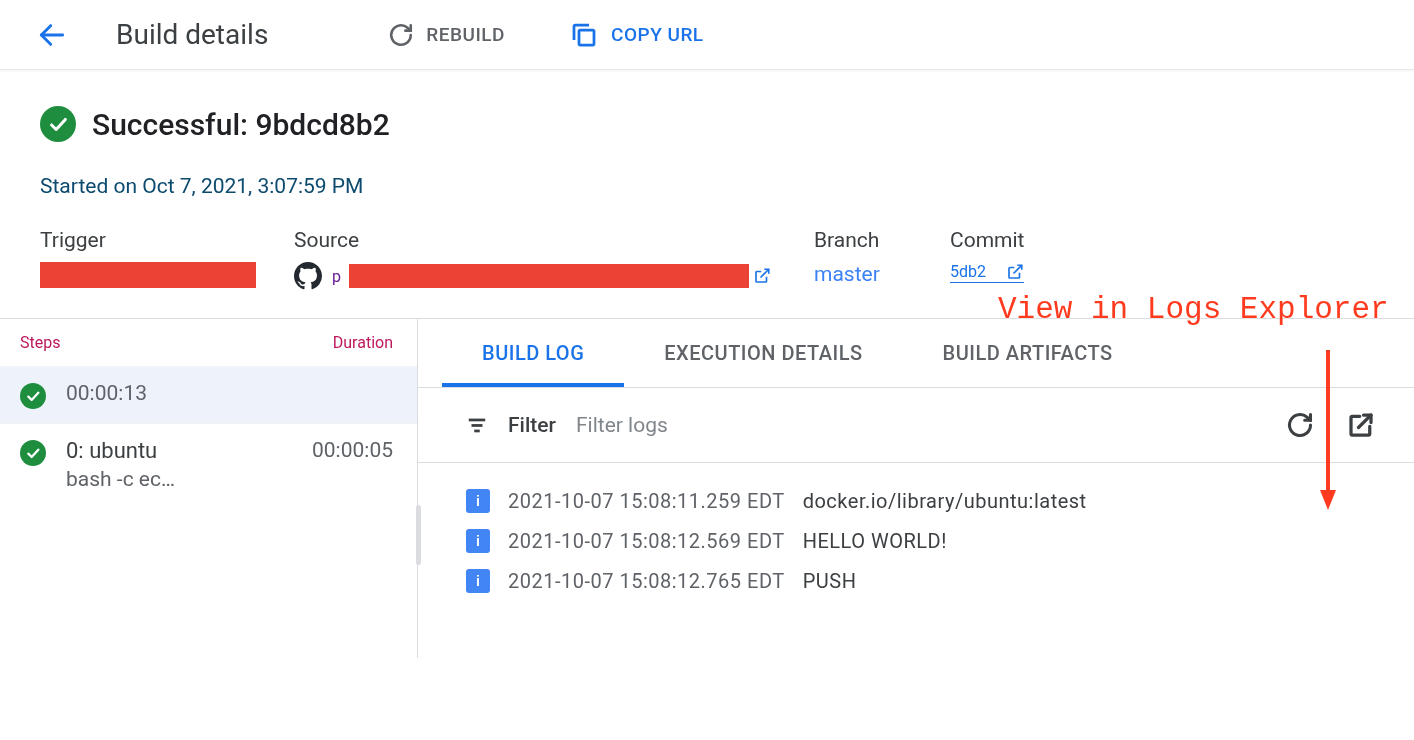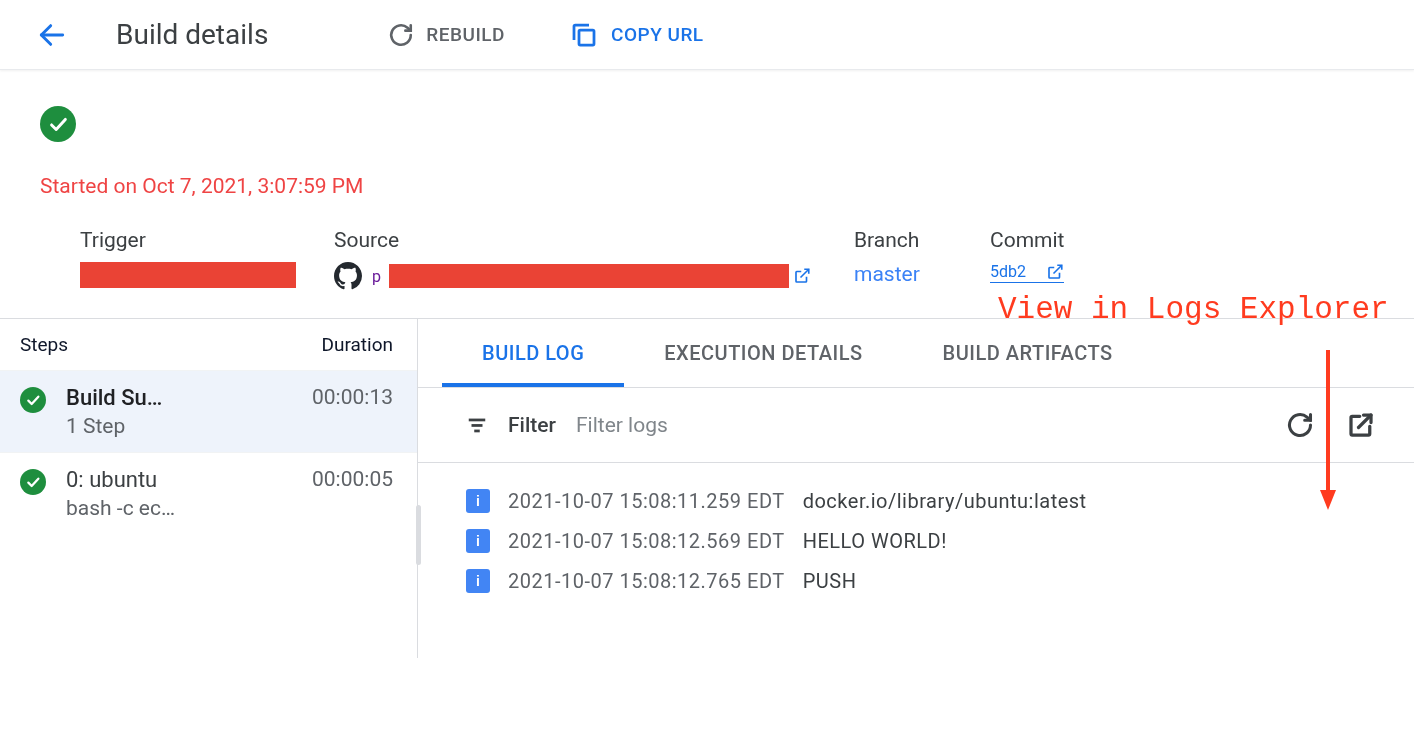--- a/index.html
+++ b/index.html
@@ -12,42 +12,42 @@
   .toolbar-btn { display: flex; align-items: center; gap: 12px; color: #5f6368; font-size: 19px; font-weight: 500; letter-spacing: .5px; cursor: pointer; margin-right: 64px; }
   .toolbar-btn.blue { color: #1a73e8; }
   .toolbar-btn svg { flex-shrink: 0; }
 
   
   .details { padding: 36px 40px 28px 40px; }
   .status-row { display: flex; align-items: center; gap: 16px; margin-bottom: 14px; }
   .status-circle { width: 36px; height: 36px; border-radius: 50%; background: #1e8e3e; display: flex; align-items: center; justify-content: center; }
   .status-circle svg { width: 22px; height: 22px; }
   .status-text { font-size: 30px; font-weight: 500; color: #202124; }
-  .started-on { font-size: 21px; color: #ef4444; margin-bottom: 30px; margin-top: 32px; }
+  .started-on { font-size: 21px; color: #0c4a6e; margin-bottom: 30px; margin-top: 32px; }
   .meta-row { display: flex; gap: 0; }
   .meta-col { display: flex; flex-direction: column; gap: 10px; }
-  .meta-col.trigger { width: 254px; margin-left: 40px; }
+  .meta-col.trigger { width: 254px; }
   .meta-col.source { width: 520px; }
   .meta-col.branch { width: 136px; }
   .meta-label { font-size: 21px; color: #3c4043; font-weight: 400; }
   .meta-value { font-size: 21px; color: #3b82f6; }
   .redact { background: #ea4335; height: 26px; }
   .redact.t { width: 216px; }
   .source-val { display: flex; align-items: center; gap: 10px; }
   .gh-icon { width: 28px; height: 28px; }
   .source-link { color: #6a1b9a; display: flex; align-items: center; gap: 4px; }
   .source-p { margin-right: 4px;}
   .redact.s { width: 400px; height: 24px; }
   .ext-link { color: #1a73e8; }
   .commit-link { color: #1a73e8; border-bottom: 1px solid #1a73e8; padding-bottom: 1px; display: inline-flex; align-items: center; gap: 20px; }
 
   
   .split { display: flex; border-top: 1px solid #dadce0; height: calc(100% - 400px); }
   .steps-panel { width: 418px; border-right: 1px solid #dadce0; position: relative; }
-  .steps-header { display: flex; justify-content: space-between; padding: 14px 24px 14px 20px; font-size: 19px; color: #0f172a; }
+  .steps-header { display: flex; justify-content: space-between; padding: 14px 24px 14px 20px; font-size: 16px; color: #be185d; }
   .step-row { display: flex; align-items: flex-start; padding: 14px 24px 14px 20px; gap: 20px; border-top: 1px solid #f1f3f4; cursor: pointer; }
   .step-row.selected { background: #eef3fb; }
   .step-check { width: 26px; height: 26px; border-radius: 50%; background: #1e8e3e; display: flex; align-items: center; justify-content: center; flex-shrink: 0; margin-top: 2px; }
   .step-check svg { width: 16px; height: 16px; }
   .step-text { flex: 1; overflow: hidden; }
   .step-title { font-size: 22px; font-weight: 500; color: #202124; white-space: nowrap; overflow: hidden; text-overflow: ellipsis; }
   .step-sub { font-size: 21px; color: #5f6368; white-space: nowrap; overflow: hidden; text-overflow: ellipsis; margin-top: 4px; }
   .step-dur { font-size: 21px; color: #5f6368; flex-shrink: 0; }
   .step-row.sub .step-title { font-weight: 400; color: #3c4043; }
   .steps-handle { position: absolute; right: -4px; top: 55%; width: 5px; height: 60px; background: #dadce0; border-radius: 3px; }
@@ -101,20 +101,21 @@
   </div>
 </div>
 
 <div class="details">
   <div class="status-row">
     <div class="status-circle">
       <svg viewBox="0 0 24 24" fill="none" stroke="#fff" stroke-width="3.2" stroke-linecap="round" stroke-linejoin="round">
           <polyline points="5 13 10 18 20 7"></polyline>
         </svg>
     </div>
+    <div class="status-text">Successful: 9bdcd8b2</div>
   </div>
   <div class="started-on">Started on Oct 7, 2021, 3:07:59 PM</div>
   <div class="meta-row">
     <div class="meta-col trigger">
       <div class="meta-label">Trigger</div>
       <div class="redact t"></div>
     </div>
     <div class="meta-col source">
       <div class="meta-label">Source</div>
       <div class="source-val">
@@ -158,24 +159,20 @@
     <div class="steps-header">
       <span>Steps</span>
       <span>Duration</span>
     </div>
     <div class="step-row selected">
       <div class="step-check">
         <svg viewBox="0 0 24 24" fill="none" stroke="#fff" stroke-width="3.4" stroke-linecap="round" stroke-linejoin="round">
             <polyline points="5 13 10 18 20 7"></polyline>
           </svg>
       </div>
-      <div class="step-text">
-        <div class="step-title">Build Su…</div>
-        <div class="step-sub">1 Step</div>
-      </div>
       <div class="step-dur">00:00:13</div>
     </div>
     <div class="step-row sub">
       <div class="step-check">
         <svg viewBox="0 0 24 24" fill="none" stroke="#fff" stroke-width="3.4" stroke-linecap="round" stroke-linejoin="round">
             <polyline points="5 13 10 18 20 7"></polyline>
           </svg>
       </div>
       <div class="step-text">
         <div class="step-title">0: ubuntu</div>

